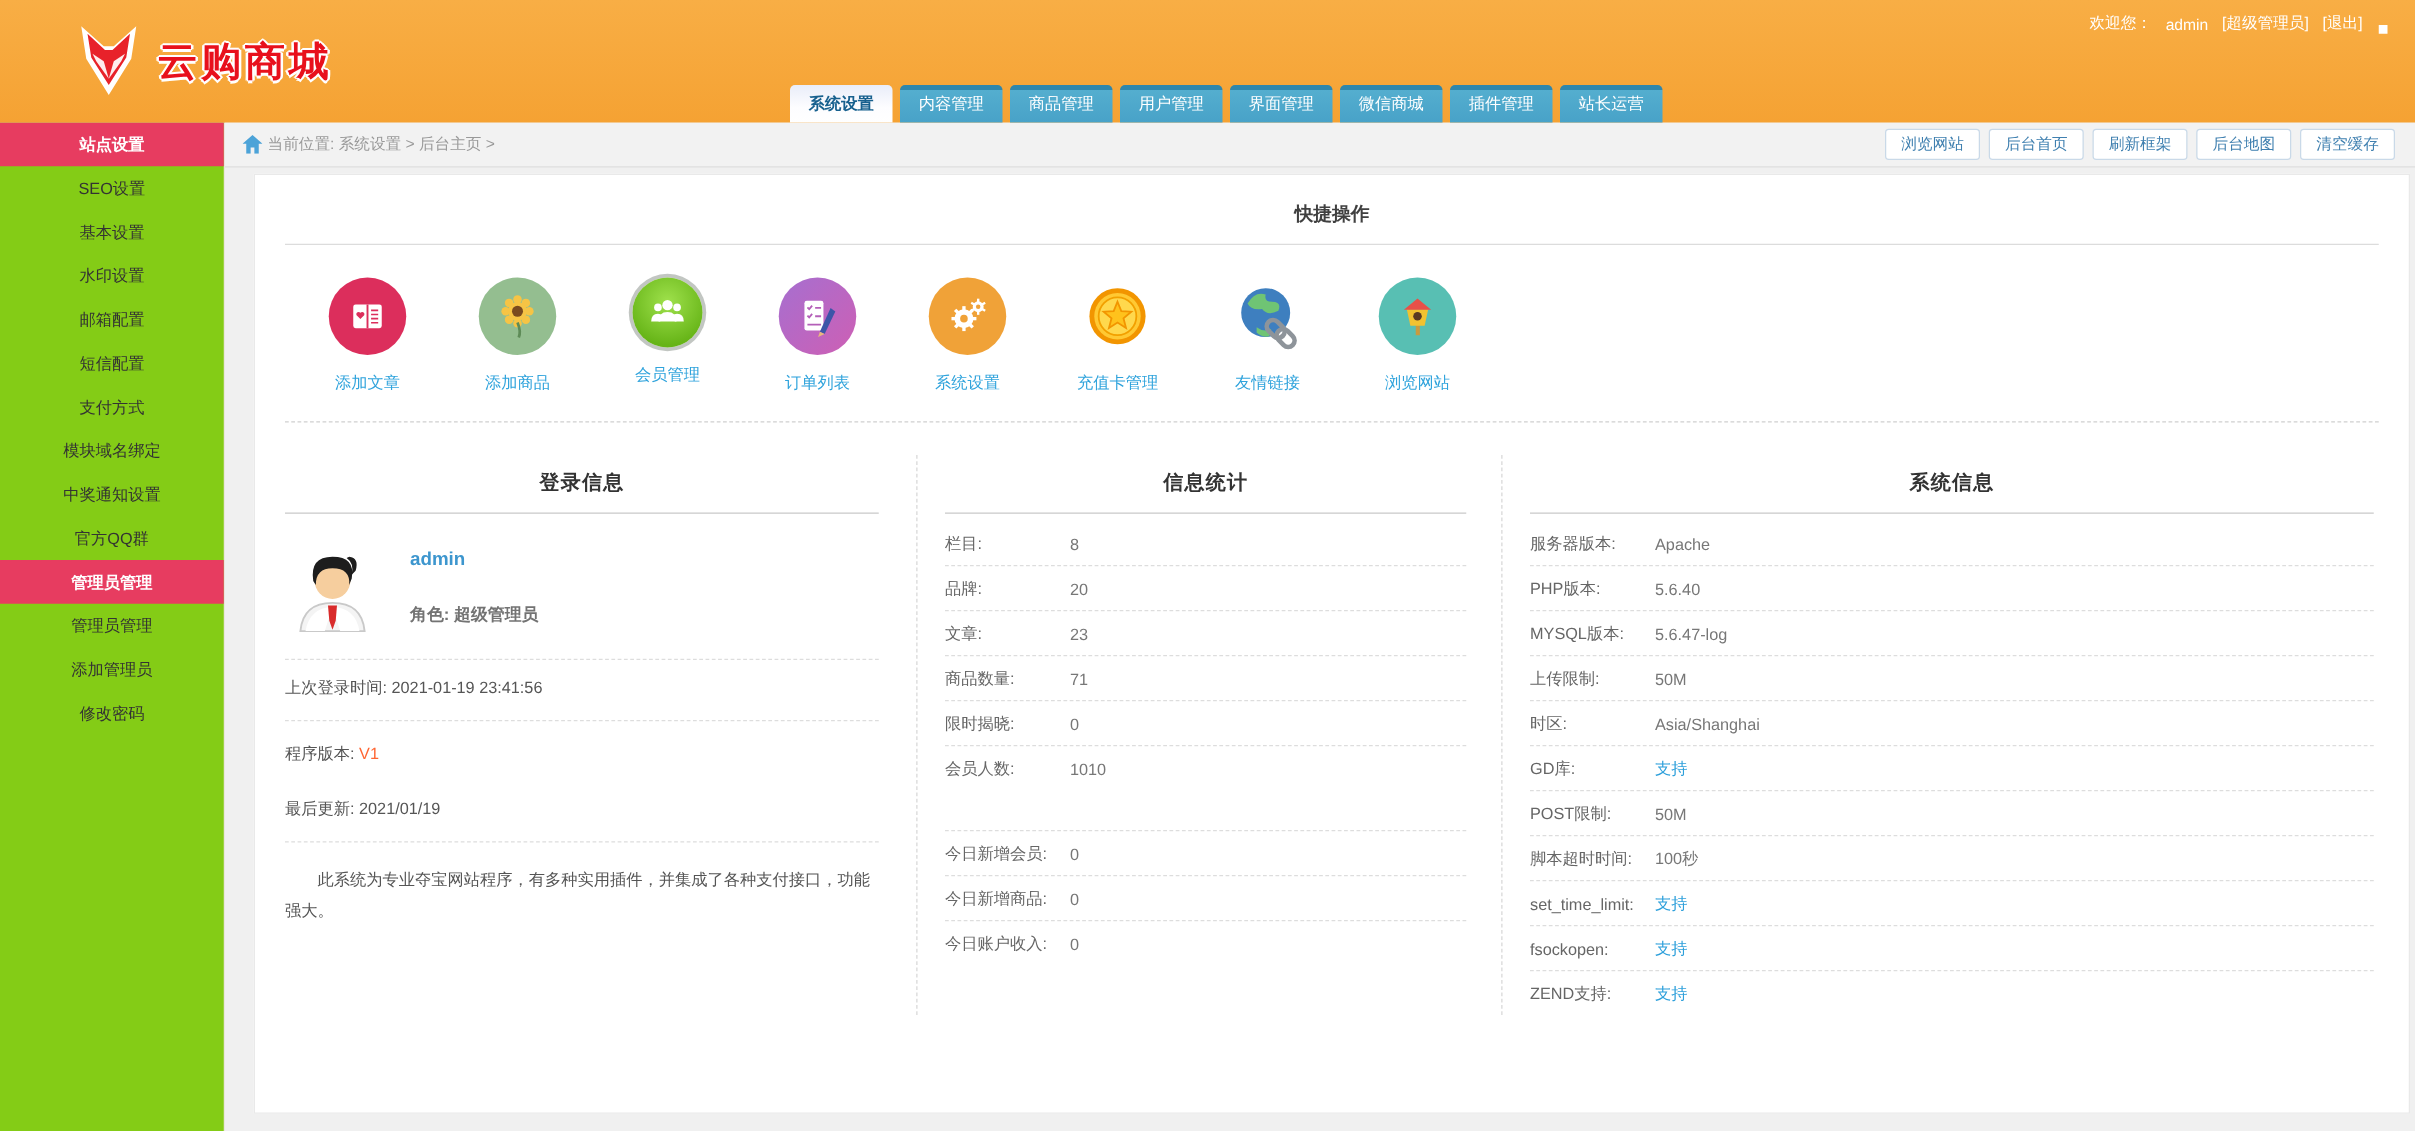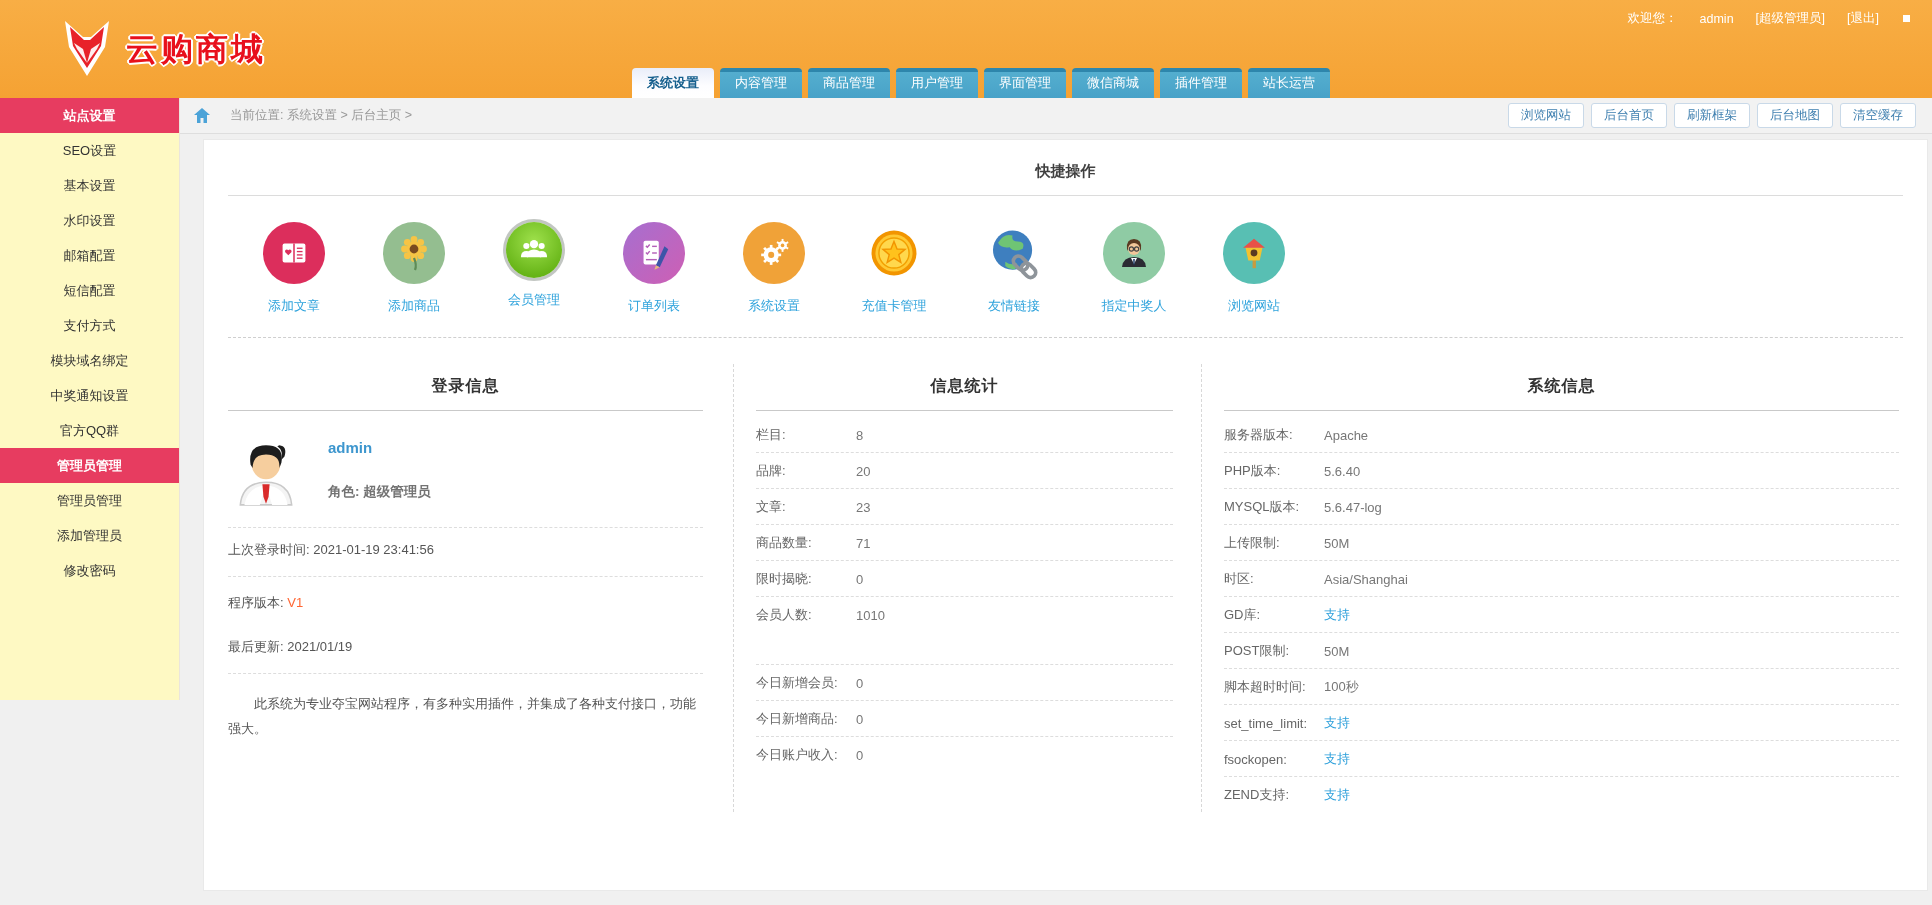--- a/index.html
+++ b/index.html
@@ -5,43 +5,43 @@
   * { margin:0; padding:0; box-sizing:border-box; }
   html,body { width:1932px; height:905px; }
   body {
     position:relative; overflow:hidden;
     background:#F0F0F0;
     font-family:"Liberation Sans", sans-serif;
   }
   
   .header { position:absolute; left:0; top:0; width:1932px; height:98px;
     background:linear-gradient(#F8AE45,#F5A233); z-index:3; }
-  .welcome { position:absolute; top:10px; right:22px; color:#fff; font-size:12.5px; display:flex; gap:22px; align-items:center; }
+  .welcome { position:absolute; top:10px; right:22px; color:#fff; font-size:12.5px; display:flex; gap:11px; align-items:flex-end; }
   .welcome a { color:#fff; text-decoration:none; cursor:pointer; }
   .welcome .sq { width:7px; height:7px; background:#fff; display:inline-block; margin-left:2px; }
   .logo { position:absolute; left:60px; top:20px; display:flex; align-items:center; gap:12px; }
   .logo-text { font-size:32px; font-weight:bold; color:#E8101C; letter-spacing:3px;
     text-shadow:-2px 0 #fff, 2px 0 #fff, 0 -2px #fff, 0 2px #fff, -1px -1px #fff, 1px 1px #fff, -1px 1px #fff, 1px -1px #fff; }
   .tabs { position:absolute; left:632px; bottom:0; display:flex; gap:6px; }
   .tab { min-width:82px; height:30px; line-height:30px; padding:0 8px; text-align:center;
     font-size:13px; color:#fff; cursor:pointer;
     background:linear-gradient(#2E86AC 0%,#2E86AC 12%,#54AECF 13%,#48A2C8 100%);
     border-radius:4px 4px 0 0; }
   .tab.active { background:linear-gradient(#E9EDF9,#FDFDFF 60%,#FFF); color:#17608E; font-weight:bold; }
   
   .crumbbar { position:absolute; left:180px; top:98px; width:1752px; height:36px;
     background:#F2F2F2; border-bottom:1px solid #DEDEDE; display:flex; align-items:center; z-index:2; }
-  .crumb-left { margin-left:14px; display:flex; gap:20px; align-items:center; color:#999; font-size:12.5px;text-align:center; }
+  .crumb-left { margin-left:14px; display:flex; gap:4px; align-items:center; color:#999; font-size:12.5px;text-align:center; }
   .home-ic { width:16px; height:15px; cursor:pointer; }
   .crumb-actions { margin-left:auto; margin-right:16px; display:flex; gap:7px; }
   .crumb-btn { background:#fff; border:1px solid #C9D9E8; color:#4080B0; font-size:12.5px;
     padding:3px 12px; border-radius:3px; cursor:pointer; }
   
-  .sidebar { position:absolute; left:0; top:98px; width:180px; height:602px;
-    background:#fef9c3; border-right:1px solid #EAE5DC; z-index:2; }
+  .sidebar { position:absolute; left:0; top:98px; width:180px; height:807px;
+    background:#84cc16; border-right:1px solid #EAE5DC; z-index:2; }
   .side-item { height:35px; line-height:35px; text-align:center; font-size:13px; color:#333; cursor:pointer; }
   .side-item.active { background:#E73C60; color:#fff; font-weight:bold; }
   
   .main { position:absolute; left:192px; top:134px; width:1752px; height:771px; }
   .card { position:absolute; left:11px; top:5px; width:1725px; height:752px;
     background:#fff; border:1px solid #E9E9E9; padding:0 24px; }
   .quick-title { text-align:center; font-size:15px; font-weight:bold; color:#404040;
     padding:22px 0 14px; border-bottom:1px solid #DCDCDC; }
   .quick-row { display:flex; padding:26px 0 22px 6px; border-bottom:1px dashed #CFCFCF; }
   .quick-item { width:120px; display:flex; flex-direction:column; align-items:center; gap:13px; cursor:pointer; }
@@ -267,37 +267,20 @@
           <path d="M14 26 q4 3 8 1 l-1 4 q-4 1-7-2 z" fill="#6FC474"></path>
           <g stroke="#8E949A" stroke-width="2.6" fill="none">
             <rect x="21" y="21.5" width="7" height="11" rx="3.5" transform="rotate(-45 24.5 27)"></rect>
             <rect x="26.5" y="26.5" width="7" height="11" rx="3.5" transform="rotate(-45 30 32)"></rect>
           </g>
             </svg>
           </div>
         <span class="quick-label">友情链接</span>
       </div>
 
-      <div class="quick-item">
-        <div class="qc qc8">
-            <svg width="40" height="40" viewBox="0 0 40 40">
-          <path d="M13 16 q-1-10 7-10 q8 0 7 10 l-1 2 q0-6-6-6 t-6 6 z" fill="#5A3A22"></path>
-          <circle cx="20" cy="16" r="6" fill="#F2C79A"></circle>
-          <g stroke="#444" stroke-width="1.2" fill="none">
-            <circle cx="17.4" cy="16" r="2.1"></circle>
-                <circle cx="22.6" cy="16" r="2.1"></circle>
-            <line x1="19.5" y1="16" x2="20.5" y2="16"></line>
-          </g>
-          <path d="M8 34 q1-10 12-10 q11 0 12 10 z" fill="#2B2B33"></path>
-          <polygon points="17,25 23,25 20,31" fill="#fff"></polygon>
-          <polygon points="19.2,26 20.8,26 20.6,31 20,32.5 19.4,31" fill="#1B3A66"></polygon>
-        </svg>
-          </div>
-        <span class="quick-label">指定中奖人</span>
-      </div>
 
       <div class="quick-item">
         <div class="qc qc9">
             <svg width="38" height="38" viewBox="0 0 40 40">
           <rect x="18.5" y="25" width="3.5" height="11" fill="#C99B3F"></rect>
           <polygon points="11,14 29,14 26,28 14,28" fill="#F2C230"></polygon>
           <polygon points="20,5 31.5,14.5 8.5,14.5" fill="#E85048"></polygon>
           <circle cx="20" cy="20" r="3.6" fill="#5A3A22"></circle>
         </svg>
           </div>

